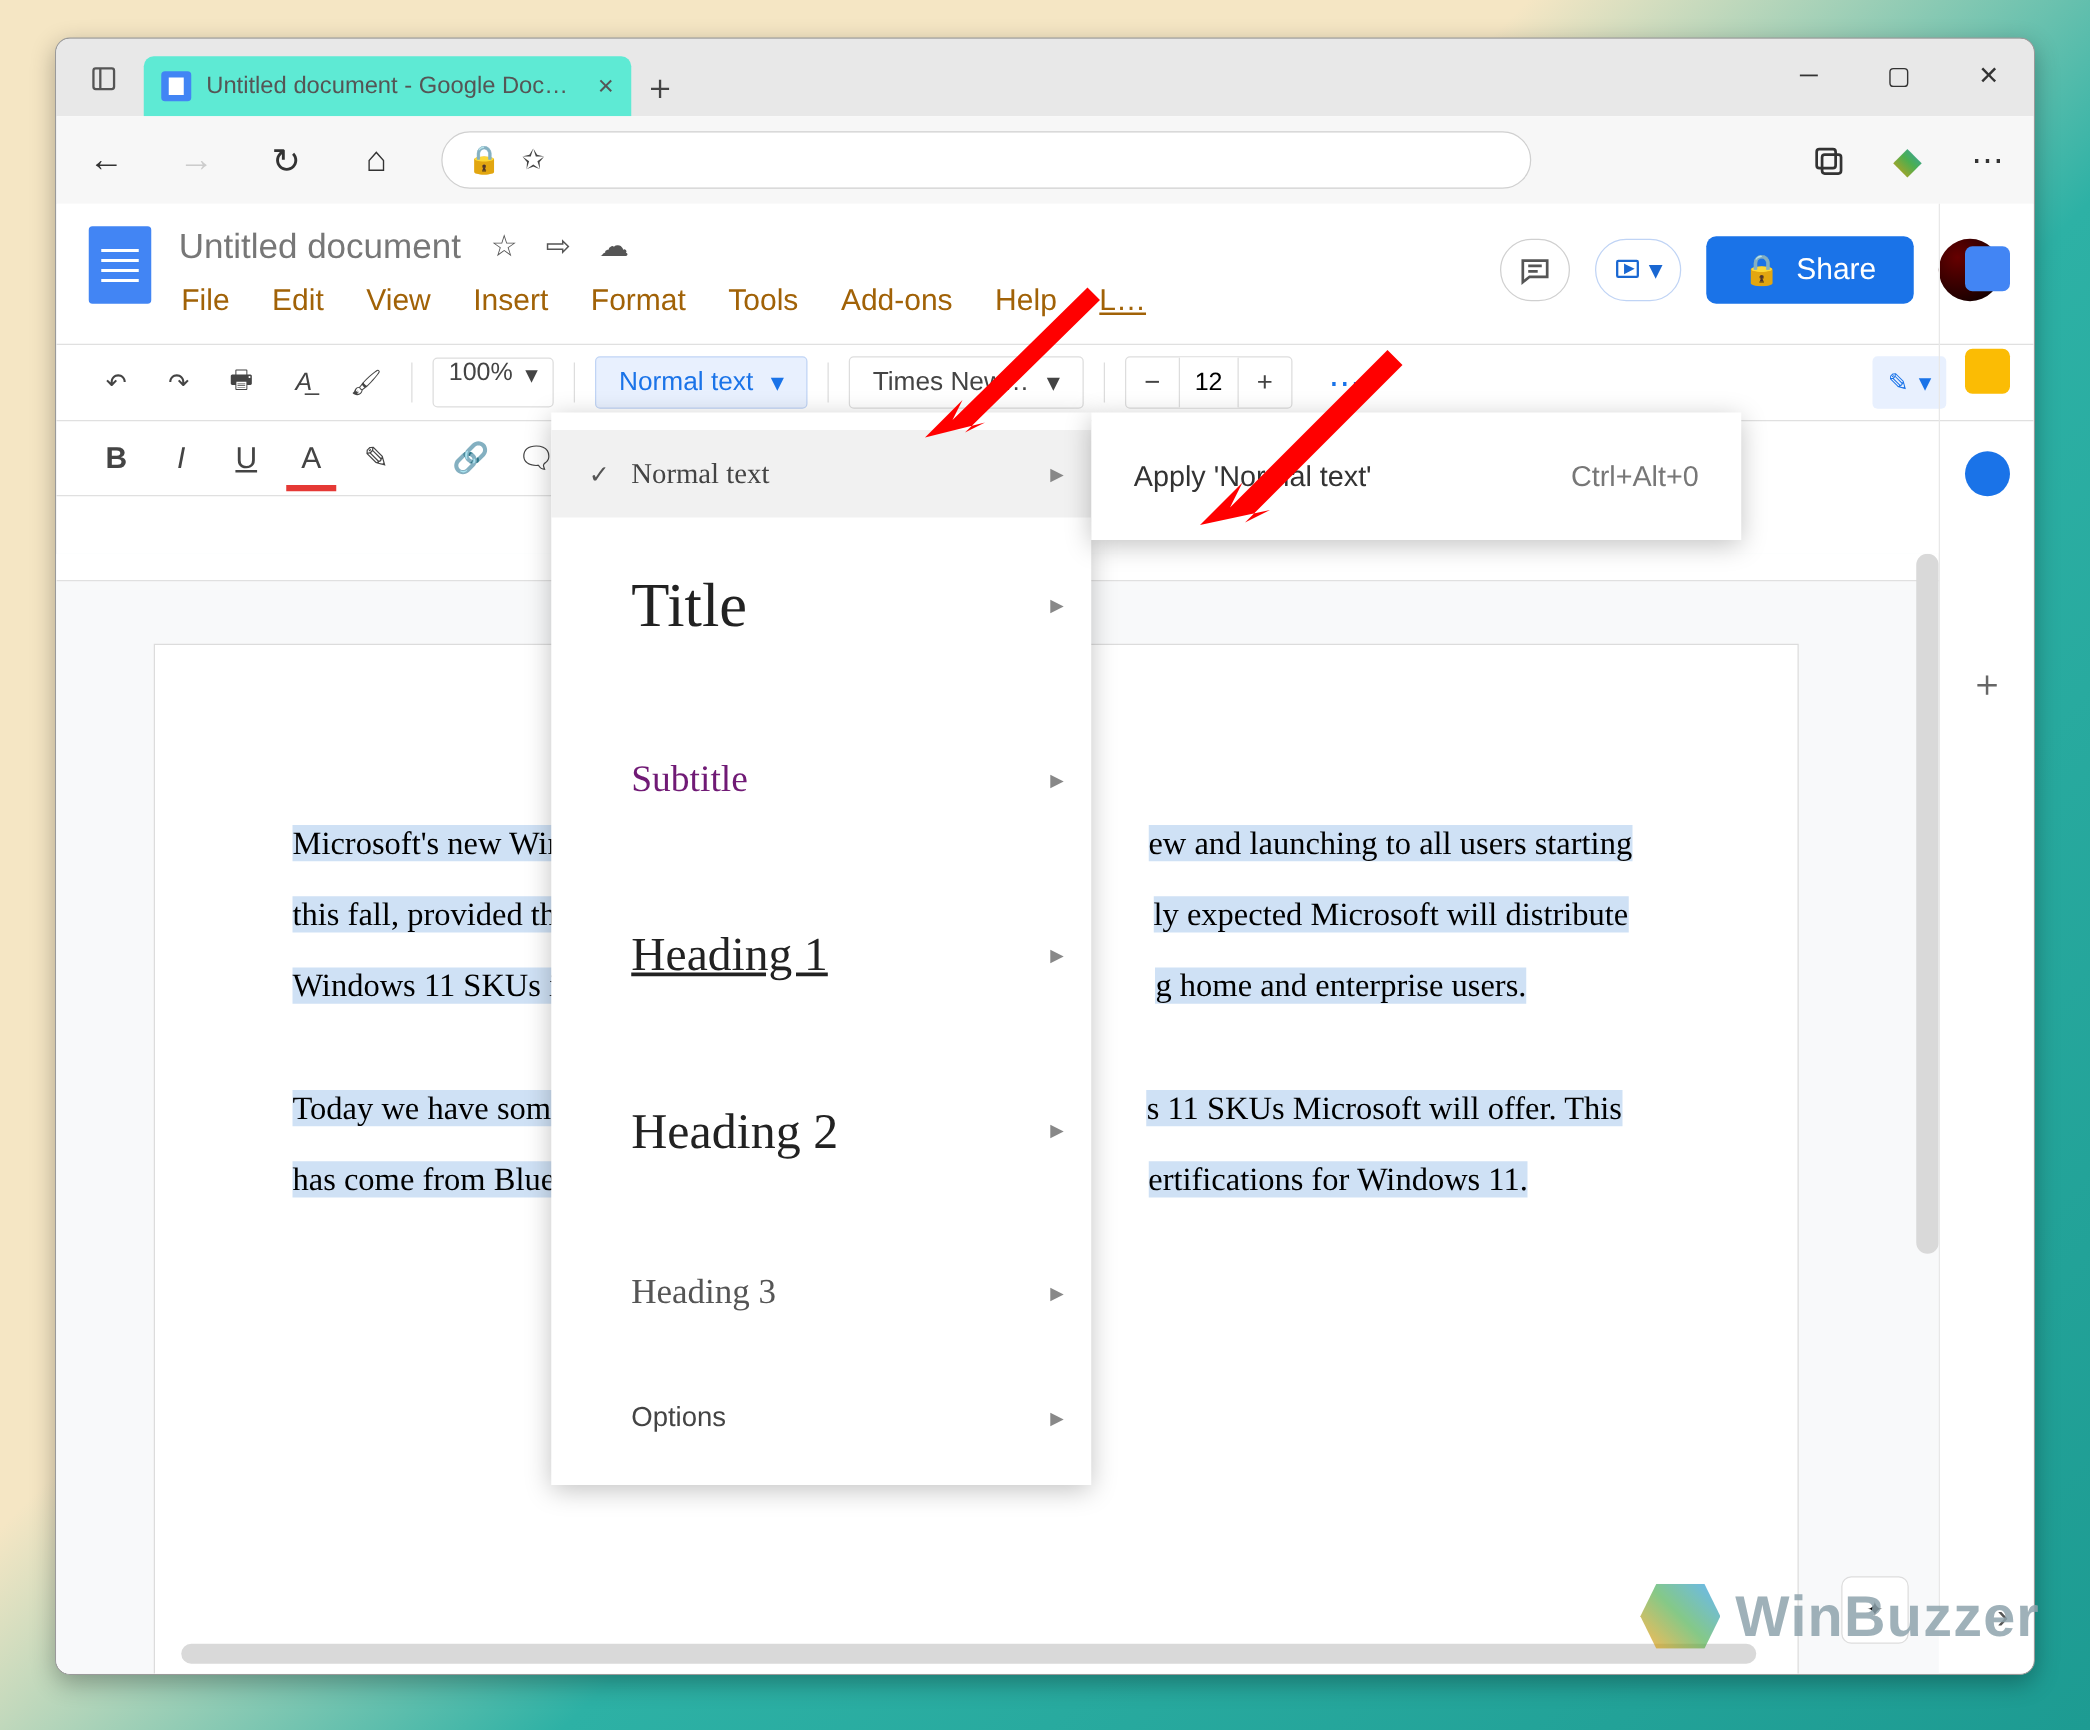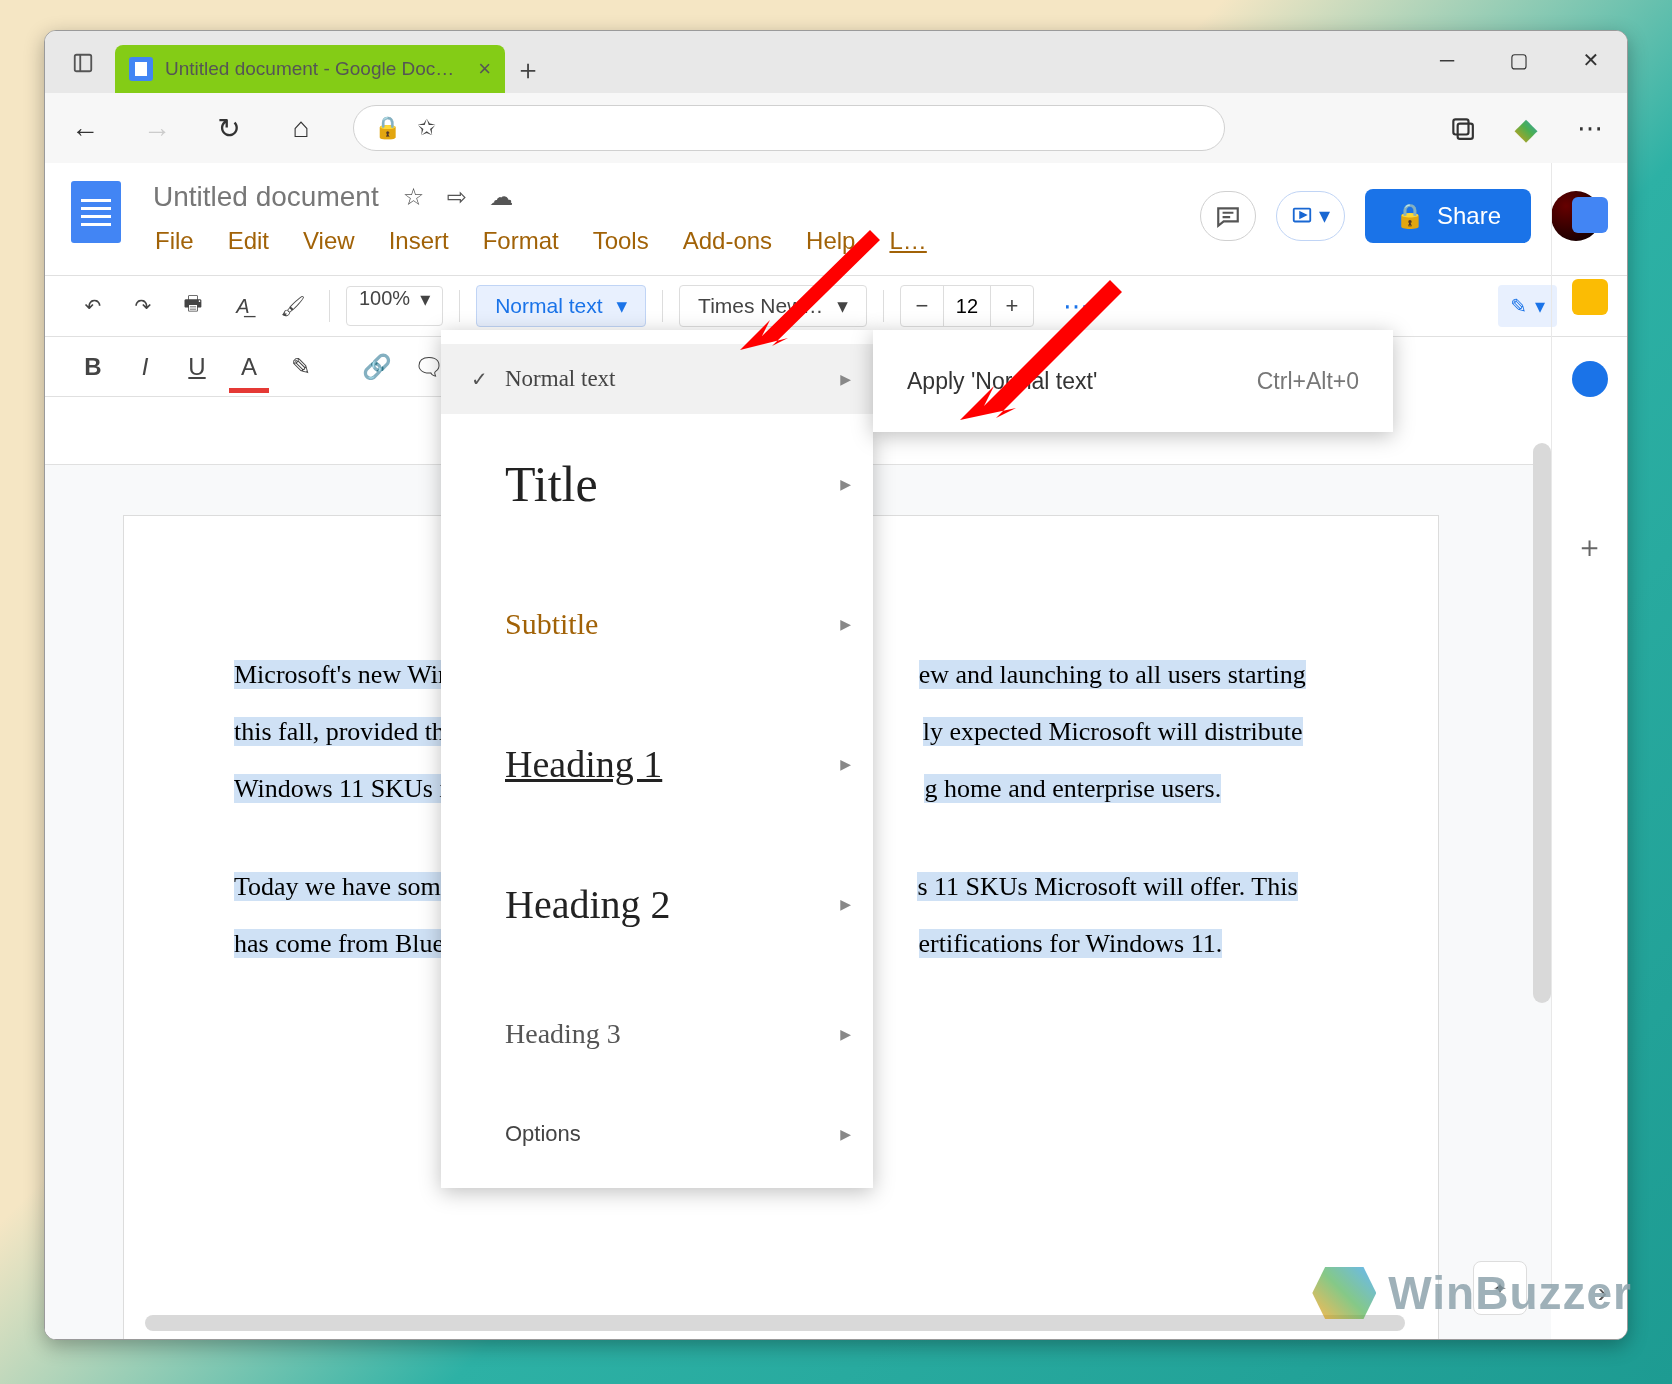--- a/index.html
+++ b/index.html
@@ -5,21 +5,21 @@
   * { margin:0; padding:0; box-sizing:border-box; }
   html,body { width:1672px; height:1384px; font-family:"Segoe UI",Arial,sans-serif; background:transparent; }
   .desktop   { position:absolute; inset:0; background:linear-gradient(135deg,#f5e6c4 0,#f5e6c4 40%,#2db1a5 60%,#1d9b92 100%); }
 
   .window    { position:absolute; top:30px; left:44px; width:1584px; height:1310px; background:#fff;
                border:1px solid #9a9a9a; border-radius:12px; overflow:hidden; box-shadow:0 6px 20px rgba(0,0,0,.3); }
 
   
   .titlebar  { height:62px; background:#e8e8e8; display:flex; align-items:flex-end; position:relative; }
   .side-tabs-btn{ width:36px; height:36px; margin:0 14px 12px 20px; display:flex; align-items:center; justify-content:center; color:#555; }
-  .tab       { height:48px; width:390px; background:#84cc16; border-radius:8px 8px 0 0; margin-bottom:0;
+  .tab       { height:48px; width:390px; background:#5eead4; border-radius:8px 8px 0 0; margin-bottom:0;
                display:flex; align-items:center; padding:0 14px; gap:12px; font-size:19px; color:#555; }
   .tab .favicon{ width:24px; height:24px; background:#4285f4; border-radius:3px; display:flex; align-items:center; justify-content:center; }
   .tab .favicon::after{ content:""; width:12px; height:14px; background:#fff; }
   .tab .close{ margin-left:auto; font-size:22px; }
   .new-tab   { width:46px; height:46px; display:flex; align-items:center; justify-content:center; font-size:28px; color:#444; }
   .win-ctrls { position:absolute; right:0; top:0; display:flex; }
   .win-ctrls div{ width:72px; height:58px; display:flex; align-items:center; justify-content:center; font-size:20px; color:#333; }
 
   
   .addr-row  { height:70px; background:#f7f7f7; display:flex; align-items:center; padding:0 20px; gap:32px; position:relative; }
@@ -28,21 +28,21 @@
   .addr-box  { flex:0 0 872px; height:46px; border:1px solid #d0d0d0; border-radius:23px; background:#fff;
                display:flex; align-items:center; padding:0 20px; font-size:22px; color:#444; gap:16px; }
   .addr-box .url{ flex:1; white-space:nowrap; overflow:hidden; text-overflow:ellipsis; }
   .ext-icons { display:flex; gap:30px; margin-left:auto; align-items:center; }
   .ext-icons div{ width:34px; height:34px; display:flex; align-items:center; justify-content:center; font-size:26px; color:#333; }
   .ext-icons .cube{ font-size:30px; background:linear-gradient(45deg,#ff9800,#4caf50,#2196f3);
                     -webkit-background-clip:text; color:transparent; }
 
   
   .docs-area { position:absolute; top:132px; left:0; right:0; bottom:0; background:#fff; }
-  .docs-hdr  { display:flex; align-items:flex-start; padding:18px 26px 0 26px; gap:32px; position:relative; }
+  .docs-hdr  { display:flex; align-items:flex-start; padding:18px 26px 0 26px; gap:22px; position:relative; }
   .docs-logo { width:50px; height:62px; background:#4285f4; border-radius:3px; position:relative; }
   .docs-logo::after{ content:""; position:absolute; left:10px; right:10px; top:18px; bottom:14px;
                      background:repeating-linear-gradient(#fff,#fff 3px,transparent 3px,transparent 8px); }
   .doc-meta  { flex:1; }
   .doc-title-row{ display:flex; align-items:center; gap:24px; }
   .doc-title { font-size:28px; color:#777; }
   .doc-icons span{ font-size:24px; color:#555; margin-right:18px; }
   .menubar   { display:flex; gap:30px; margin-top:12px; font-size:24px; color:#a16207; }
   .menubar span{ padding:2px 2px; }
   .hdr-right { display:flex; align-items:center; gap:20px; margin-top:8px; }
@@ -93,21 +93,21 @@
 
   
   .menu1     { position:absolute; top:54px; left:396px; width:432px; background:#fff; box-shadow:0 4px 20px rgba(0,0,0,.25);
                z-index:40; padding:14px 0; }
   .menu1 .item{ display:flex; align-items:center; padding:0 26px 0 30px; position:relative; cursor:default; }
   .menu1 .chk { width:34px; color:#555; font-size:20px; }
   .menu1 .lbl { font-family:"Times New Roman",serif; color:#222; }
   .menu1 .arw { position:absolute; right:22px; color:#888; font-size:14px; }
   .menu1 .i-normal{ height:70px; background:#f1f1f1;} .menu1 .i-normal .lbl{ font-size:23px; color:#444; }
   .menu1 .i-title { height:140px;} .menu1 .i-title  .lbl{ font-size:50px; }
-  .menu1 .i-sub   { height:140px;} .menu1 .i-sub    .lbl{ font-size:30px; color:#a16207; }
+  .menu1 .i-sub   { height:140px;} .menu1 .i-sub    .lbl{ font-size:30px; color:#701a75; }
   .menu1 .i-h1    { height:140px;} .menu1 .i-h1     .lbl{ font-size:38px;text-decoration:underline; }
   .menu1 .i-h2    { height:140px;} .menu1 .i-h2     .lbl{ font-size:40px; }
   .menu1 .i-h3    { height:120px;} .menu1 .i-h3     .lbl{ font-size:28px; color:#555; }
   .menu1 .i-opt   { height:80px; } .menu1 .i-opt    .lbl{ font-size:22px; font-family:Arial; color:#444; }
 
   .menu2     { position:absolute; top:54px; left:828px; width:520px; background:#fff; box-shadow:0 4px 20px rgba(0,0,0,.25);
                z-index:41; padding:6px 0; }
   .menu2 .row{ height:90px; display:flex; align-items:center; padding:0 34px; font-size:23px; color:#333;
                justify-content:space-between; position:relative; }
   .menu2 .shortcut{ color:#777; }

